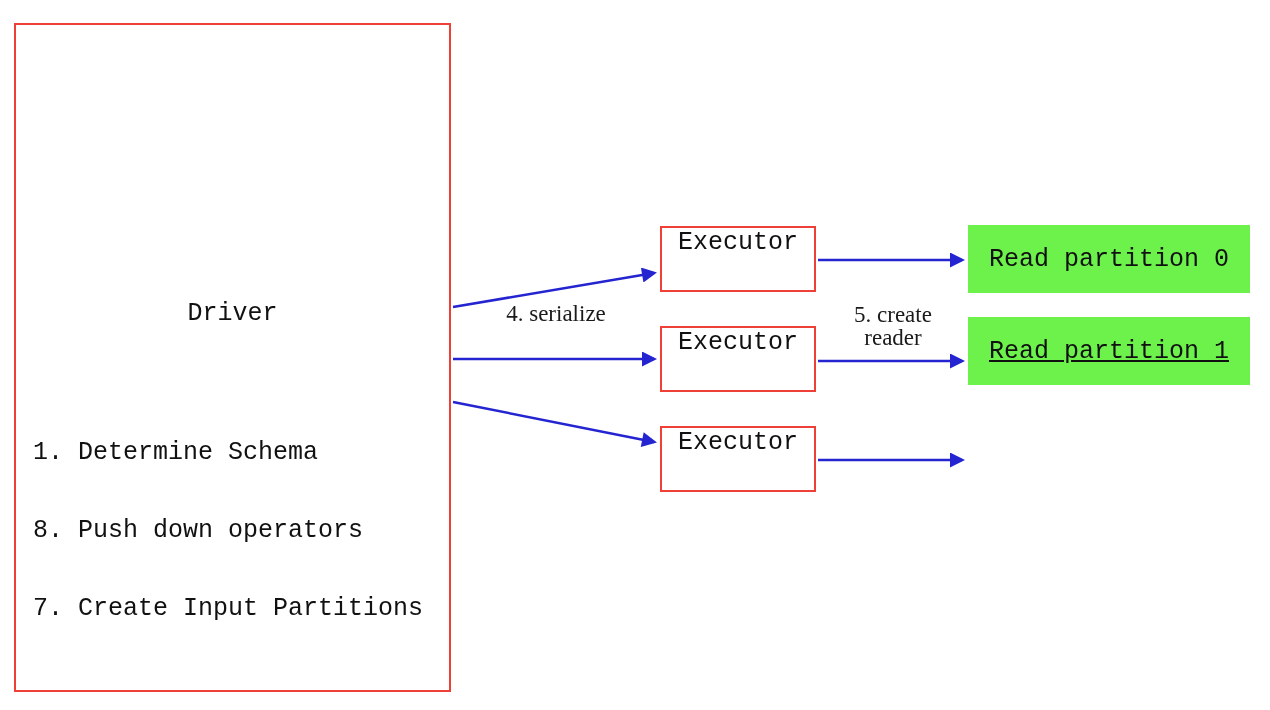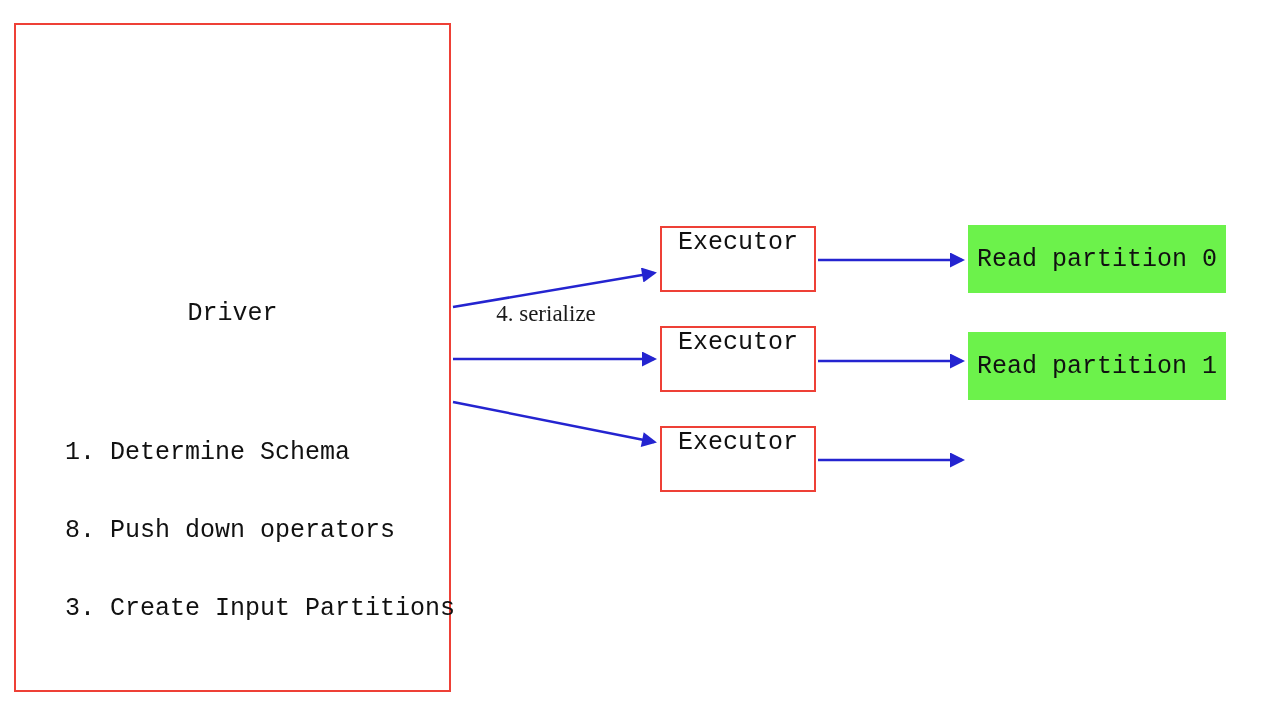--- a/index.html
+++ b/index.html
@@ -23,44 +23,44 @@
     background:#ffffff;
     box-sizing:border-box;
   }
   .driver-box{left:14px;top:23px;width:437px;height:669px;}
   .driver-title{
     position:absolute;left:0;top:276px;width:100%;
     text-align:center;font-size:25px;line-height:26px;
   }
   .driver-steps{
     position:absolute;left:17px;top:363px;
-    font-size:25px;line-height:26px;white-space:pre;margin-left:32px;
+    font-size:25px;line-height:26px;white-space:pre;
   }
   .driver-steps div{height:26px;}
   .executor-box{
     left:660px;width:156px;height:66px;
     display:flex;align-items:flex-start;justify-content:center;
     font-size:25px;
   }
   .exec-1{top:226px;} .exec-2{top:326px;} .exec-3{top:426px;}
   .partition-box{
-    position:absolute;left:968px;width:258px;height:68px;
+    position:absolute;left:968px;width:282px;height:68px;
     background:var(--green);
     display:flex;align-items:center;justify-content:center;
     font-size:25px;box-sizing:border-box;
   }
-  .part-0{top:225px;} .part-1{top:332px;} .part-2{top:424px;}
+  .part-0{top:225px;} .part-1{top:317px;text-decoration:underline;} .part-2{top:424px;}
   .annotation{
     position:absolute;
     font-family:"Liberation Serif","DejaVu Serif",serif;
     font-size:23px;line-height:23px;
     text-align:center;color:#1a1a1a;
     z-index:3;
   }
-  .annotation-serialize{left:426px;top:302px;width:240px;}
+  .annotation-serialize{left:436px;top:302px;width:240px;}
   .annotation-reader{left:813px;top:303px;width:160px;}
   .arrow-layer{
     position:absolute;left:0;top:0;width:1270px;height:710px;
     z-index:1;pointer-events:none;
   }
   .box,.partition-box{z-index:2;}
   .arrow{stroke:var(--blue);stroke-width:2.5;fill:none;}
 </style>
 </head>
 <body>
@@ -79,21 +79,21 @@
     <line class="arrow" x1="818" y1="260" x2="962" y2="260" marker-end="url(#ah)"></line>
     <line class="arrow" x1="818" y1="361" x2="962" y2="361" marker-end="url(#ah)"></line>
     <line class="arrow" x1="818" y1="460" x2="962" y2="460" marker-end="url(#ah)"></line>
   </svg>
 
   <div class="box driver-box">
     <div class="driver-title">Driver</div>
     <div class="driver-steps">
       <div>1. Determine Schema</div>
       <div>8. Push down operators</div>
-      <div>3. Create Input Partitions</div>
+      <div>7. Create Input Partitions</div>
     </div>
   </div>
 
   <div class="box executor-box exec-1">
     <span>Executor</span>
   </div>
   <div class="box executor-box exec-2">
     <span>Executor</span>
   </div>
   <div class="box executor-box exec-3">
@@ -103,14 +103,18 @@
   <div class="partition-box part-0">
     <span>Read partition 0</span>
   </div>
   <div class="partition-box part-1">
     <span>Read partition 1</span>
   </div>
 
   <div class="annotation annotation-serialize">
     <div>4. serialize</div>
   </div>
+  <div class="annotation annotation-reader">
+    <div>5. create</div>
+    <div>reader</div>
+  </div>
 
 </div>
 
 </body></html>

